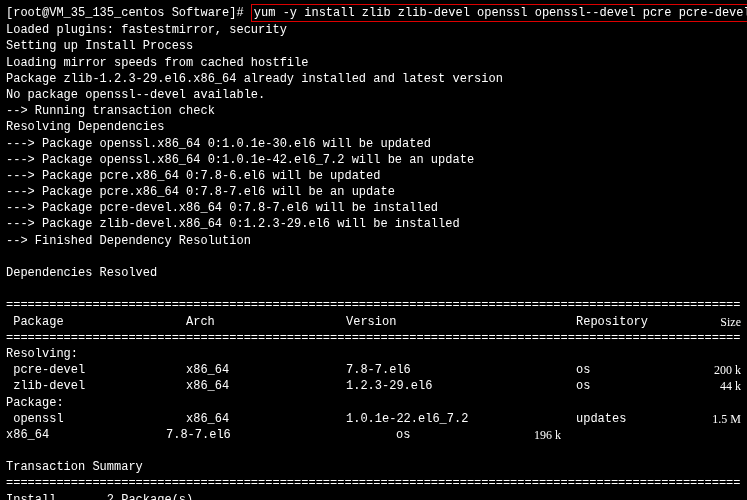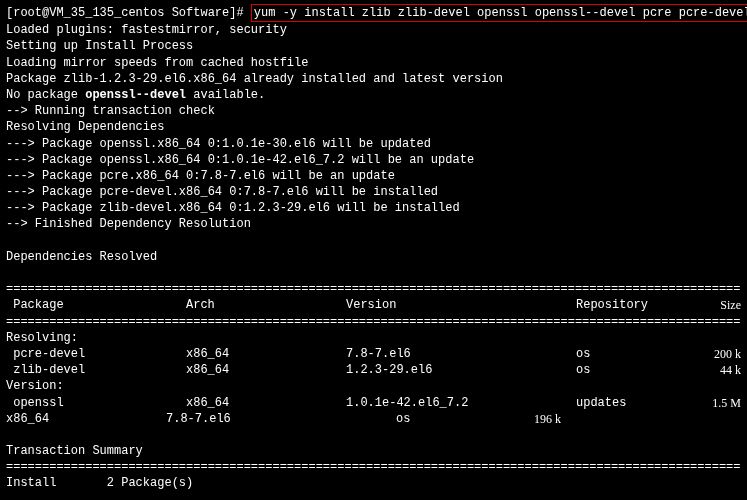--- a/index.html
+++ b/index.html
@@ -12,21 +12,21 @@
       line-height: 1.35;
       width: 735px;
     }
     .line { white-space: pre; }
     .prompt-line { white-space: nowrap; }
     .cmd-box {
       border: 1px solid #d00;
       padding: 0 2px;
       display: inline-block;
     }
-    .bold { font-weight: bold; text-align: right; }
+    .bold { font-weight: normal; text-align: right; }
     .table-row { display: flex; white-space: pre; align-items: center; }
     .col-pkg   { width: 180px; }
     .col-arch  { width: 160px; }
     .col-ver   { width: 230px; }
     .col-repo  { width: 110px; }
     .col-size  { width: 55px; text-align: right; font-family: Liberation Serif, serif; }
     .rule { overflow: hidden; white-space: pre; }
   </style>
 </head>
 <body>
@@ -42,20 +42,21 @@
     <div class="line">Package zlib-1.2.3-29.el6.x86_64 already installed and latest version</div>
   </div>
 
 <div class="line"><span>No package </span><span class="bold">openssl--devel</span><span> available.</span></div>
 
 <div id="dep-block">
     <div class="line">--&gt; Running transaction check</div>
     <div class="line">Resolving Dependencies</div>
     <div class="line">---&gt; Package openssl.x86_64 0:1.0.1e-30.el6 will be updated</div>
     <div class="line">---&gt; Package openssl.x86_64 0:1.0.1e-42.el6_7.2 will be an update</div>
+    <div class="line">---&gt; Package pcre.x86_64 0:7.8-6.el6 will be updated</div>
     <div class="line">---&gt; Package pcre.x86_64 0:7.8-7.el6 will be an update</div>
     <div class="line">---&gt; Package pcre-devel.x86_64 0:7.8-7.el6 will be installed</div>
     <div class="line">---&gt; Package zlib-devel.x86_64 0:1.2.3-29.el6 will be installed</div>
     <div class="line">--&gt; Finished Dependency Resolution</div>
     <div class="line">&nbsp;</div>
     <div class="line">Dependencies Resolved</div>
     <div class="line">&nbsp;</div>
   </div>
 
 <div class="rule">==================================================================================================================</div>
@@ -65,22 +66,22 @@
   <span class="col-ver">Version</span>
   <span class="col-repo">Repository</span>
   <span class="col-size">Size</span>
 </div>
 <div class="rule">==================================================================================================================</div>
 
 <div id="sections">
     <div class="line">Resolving:</div>
     <div class="table-row"><span class="col-pkg"> pcre-devel</span><span class="col-arch">x86_64</span><span class="col-ver">7.8-7.el6</span><span class="col-repo">os</span><span class="col-size">200 k</span></div>
     <div class="table-row"><span class="col-pkg"> zlib-devel</span><span class="col-arch">x86_64</span><span class="col-ver">1.2.3-29.el6</span><span class="col-repo">os</span><span class="col-size">44 k</span></div>
-    <div class="line">Version:</div>
-    <div class="table-row"><span class="col-pkg"> openssl</span><span class="col-arch">x86_64</span><span class="col-ver">1.0.1e-42.el6_7.2</span><span class="col-repo">updates</span><span class="col-size">1.5 M</span></div>
+    <div class="line">Package:</div>
+    <div class="table-row"><span class="col-pkg"> openssl</span><span class="col-arch">x86_64</span><span class="col-ver">1.0.1e-22.el6_7.2</span><span class="col-repo">updates</span><span class="col-size">1.5 M</span></div>
     <div class="table-row"><span class="col-arch">x86_64</span><span class="col-ver">7.8-7.el6</span><span class="col-repo">os</span><span class="col-size">196 k</span></div>
   </div>
 
 <div class="line">&nbsp;</div>
 <div class="line">Transaction Summary</div>
 <div class="rule">==================================================================================================================</div>
 
 <div id="summary-block">
     <div class="line">Install       2 Package(s)</div>
   </div>

